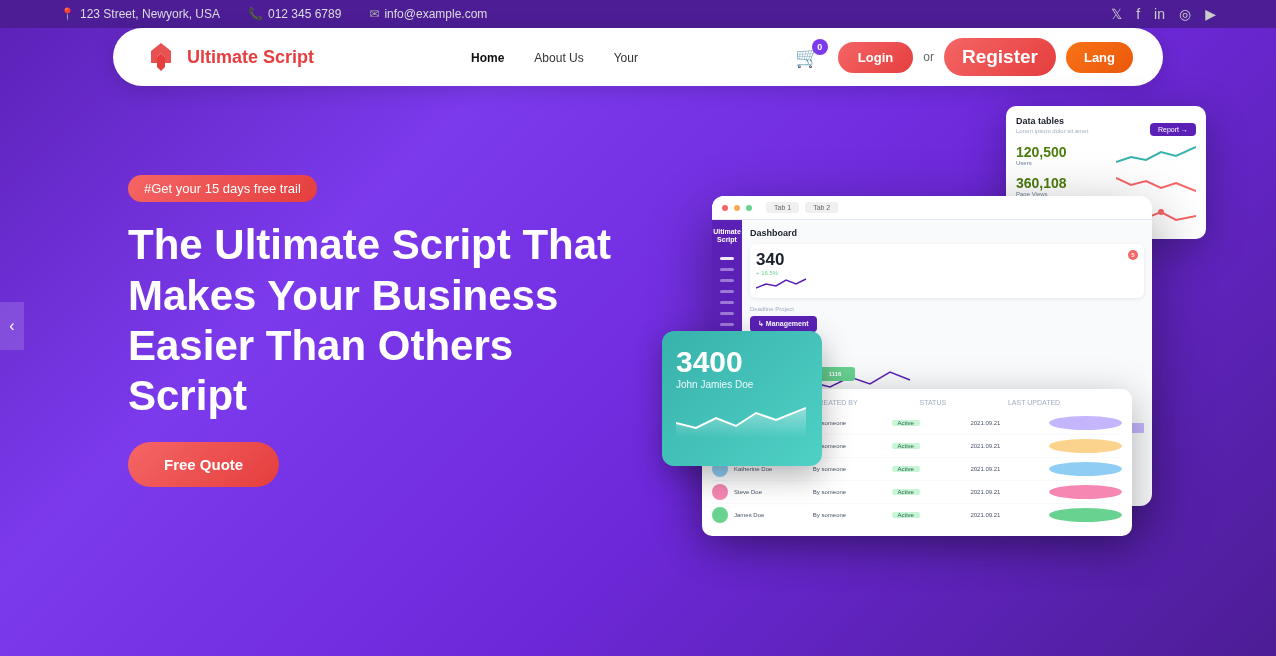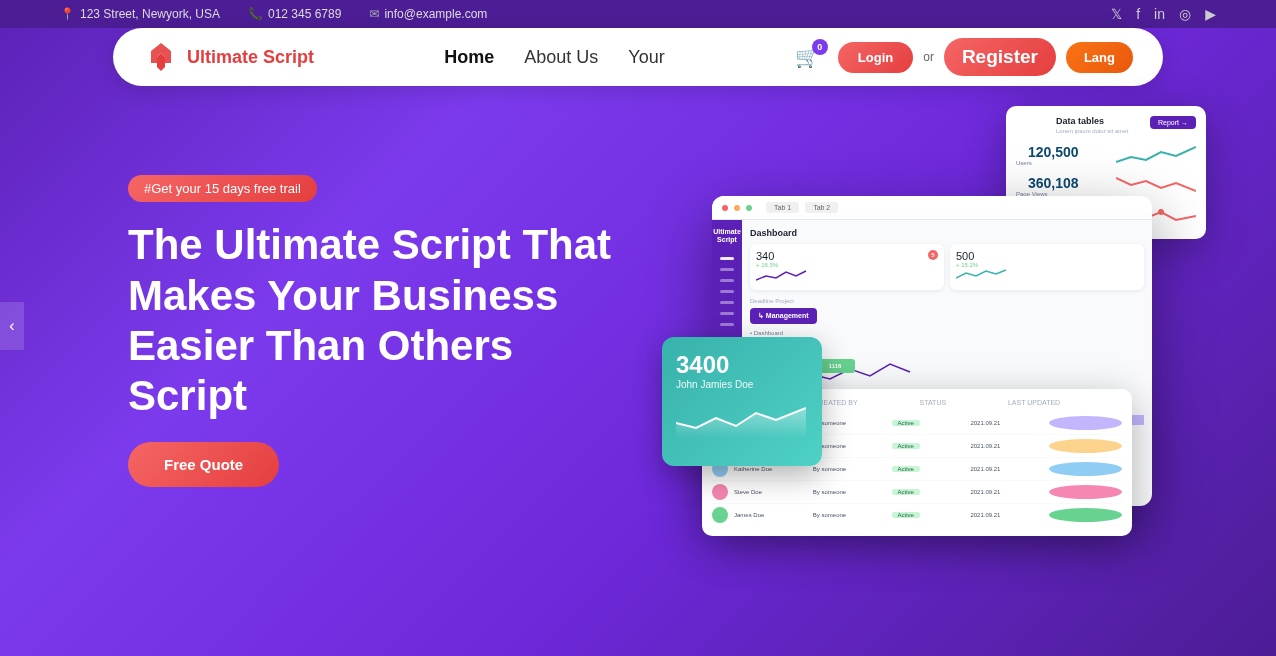--- a/index.html
+++ b/index.html
@@ -84,21 +84,21 @@
     }
     .nav-links {
       display: flex;
       gap: 30px;
       align-items: center;
       list-style: none;
     }
     .nav-links a {
       text-decoration: none;
       color: #333;
-      font-size: 18px;
+      font-size: 12px;
       font-weight: 500;
       margin-top: 13px;
     }
     .nav-links a.active {
       color: #111;
       font-weight: 600;
     }
     .nav-right {
       display: flex;
       align-items: center;
@@ -299,22 +299,22 @@
       margin-bottom: 8px;
     }
     .dash-card {
       flex: 1;
       background: white;
       border-radius: 6px;
       padding: 6px;
       box-shadow: 0 1px 4px rgba(0,0,0,0.08);
     }
     .dash-card-num {
-      font-size: 11px;
-      font-weight: 400;
+      font-size: 17px;
+      font-weight: 700;
       color: #1a202c;
     }
     .dash-card-change {
       font-size: 6px;
       color: #68d391;
     }
     .badge-red {
       background: #f56565;
       color: white;
       border-radius: 50%;
@@ -361,42 +361,41 @@
       margin-bottom: 2px;
     }
     .dt-subtitle {
       font-size: 6px;
       color: #a0aec0;
       margin-bottom: 8px;
     }
     .dt-stat-num {
       font-size: 14px;
       font-weight: 700;
-      color: #0c4a6e;
-      margin-left: 12px;
+      color: #4d7c0f;
     }
     .dt-stat-label {
       font-size: 6px;
       color: #718096;
     }
 
     
     .stat-card-green {
       position: absolute;
       left: -20px;
       bottom: 80px;
       width: 160px;
       background: linear-gradient(135deg, #38b2ac, #4fd1c5);
       border-radius: 12px;
       padding: 14px;
       box-shadow: 0 10px 30px rgba(0,0,0,0.3);
       color: white;
     }
     .stat-num {
-      font-size: 24px;
+      font-size: 30px;
       font-weight: 800;
     }
     .stat-label {
       font-size: 10px;
       opacity: 0.9;
     }
     .stat-mini-chart {
       height: 50px;
       margin-top: 8px;
     }
@@ -531,21 +530,21 @@
     <div class="trial-badge">#Get your 15 days free trail</div>
     <h1 class="hero-title">The Ultimate Script That Makes Your Business Easier Than Others Script</h1>
     <div class="hero-buttons">
       <button class="btn-free-quote">Free Quote</button>
     </div>
   </div>
 
   <div class="hero-right">
 
     <div class="data-tables-panel">
-      <div style="display:flex; justify-content:space-between; align-items:flex-start;margin-left:40px;">
+      <div style="display:flex; justify-content:space-between; align-items:center;">
         <div>
           <div class="dt-title">Data tables</div>
           <div class="dt-subtitle">Lorem ipsum dolor sit amet</div>
         </div>
         <button style="background:#5b21b6;color:white;border:none;padding:3px 8px;border-radius:4px;font-size:7px;cursor:pointer;">Report →</button>
       </div>
 
       <div style="display:flex; flex-direction:column; gap:6px;">
         <div style="display:flex; align-items:center; justify-content:space-between;">
           <div>
@@ -607,27 +606,20 @@
             <div class="dash-card">
               <div style="display:flex;justify-content:space-between;align-items:start;">
                 <div class="dash-card-num">340</div>
                 <span class="badge-red">5</span>
               </div>
               <div class="dash-card-change">+ 16.5%</div>
               <svg width="100%" height="15">
                 <polyline points="0,12 10,8 20,10 30,4 40,8 50,3" stroke="#5b21b6" stroke-width="1.5" fill="none"></polyline>
               </svg>
             </div>
-            <div class="dash-card">
-              <div class="dash-card-num">500</div>
-              <div class="dash-card-change">+ 15.2%</div>
-              <svg width="100%" height="15">
-                <polyline points="0,10 10,5 20,8 30,3 40,6 50,2" stroke="#38b2ac" stroke-width="1.5" fill="none"></polyline>
-              </svg>
-            </div>
           </div>
           
           <div style="font-size:6px;color:#a0aec0;margin-bottom:4px;">Deadline Project</div>
           
           <span class="dash-mgmt">↳ Management</span>
           <div class="dash-submenu">• Dashboard</div>
           <div class="dash-submenu">• Add new</div>
           
           <div>
             <div style="font-size:6px;color:#718096;margin-bottom:2px;">Total points</div>

